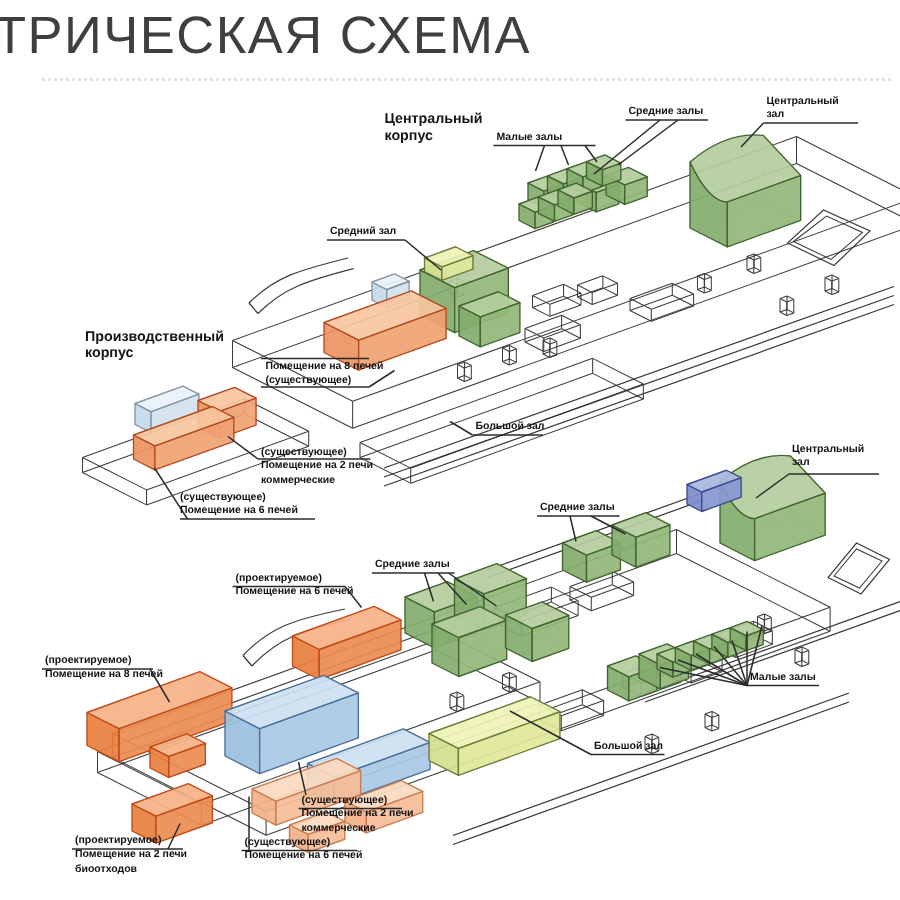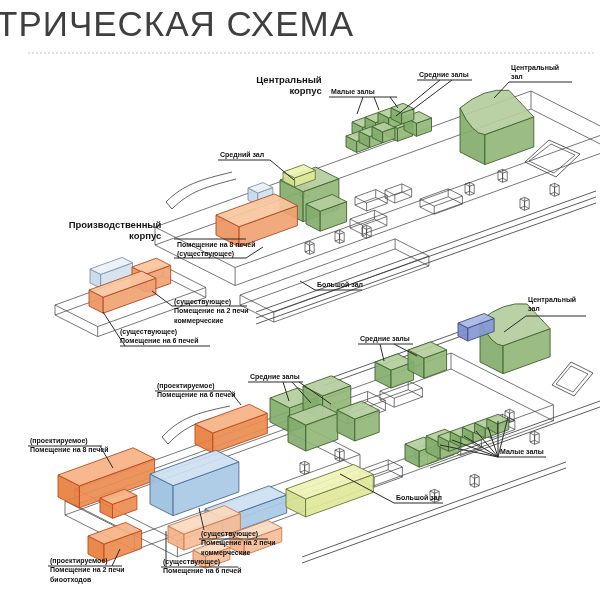--- a/index.html
+++ b/index.html
@@ -3,21 +3,21 @@
 <meta charset="utf-8">
 <style>
   html,body{margin:0;padding:0;}
   body{width:600px;height:600px;background:#ffffff;position:relative;overflow:hidden;
        font-family:"Liberation Sans",sans-serif;}
   .title{position:absolute;left:-4px;top:4px;font:400 35px/40px "Liberation Sans",sans-serif;
          color:#3f3f3f;letter-spacing:1px;white-space:nowrap;}
   .rule{position:absolute;left:28px;top:52px;width:566px;border-top:2px dotted #e3e3e3;}
   #scene{position:absolute;left:0;top:0;}
   .lbl{position:absolute;white-space:pre;font:bold 7px/9.3px "Liberation Sans",sans-serif;color:#111;}
-  .hdr{position:absolute;transform:translateX(-50%);text-align:right;white-space:pre;
+  .hdr{position:absolute;transform:translateX(-50%);text-align:left;white-space:pre;
        font:bold 9.5px/11px "Liberation Sans",sans-serif;color:#151515;}
 </style>
 </head>
 <body>
 
 <div class="title">ТРИЧЕСКАЯ СХЕМА</div>
 <div class="rule"></div>
 
 <svg id="scene" width="600" height="600" viewBox="0 0 600 600">
     <g>
@@ -701,21 +701,21 @@
       <line x1="498" y1="457" x2="488" y2="427" stroke="#2b2b2b" stroke-width="1"></line>
       <line x1="498" y1="457" x2="498" y2="421" stroke="#2b2b2b" stroke-width="1"></line>
       <line x1="498" y1="457" x2="508" y2="417" stroke="#2b2b2b" stroke-width="1"></line>
       <line x1="394" y1="503" x2="443" y2="503" stroke="#2b2b2b" stroke-width="1"></line>
       <line x1="394" y1="503" x2="340" y2="474" stroke="#2b2b2b" stroke-width="1"></line>
     </g>
   </svg>
 
 <div class="hdr" style="left:289px;top:74px">Центральный
 корпус</div>
-<div class="hdr" style="left:115px;top:219px">Производственный
+<div class="hdr" style="left:103px;top:219px">Производственный
 корпус</div>
 <div class="lbl" style="left:331px;top:87px">Малые залы</div>
 <div class="lbl" style="left:419px;top:70px">Средние залы</div>
 <div class="lbl" style="left:511px;top:63px">Центральный
 зал</div>
 <div class="lbl" style="left:220px;top:150px">Средний зал</div>
 <div class="lbl" style="left:177px;top:240px">Помещение на 8 печей
 (существующее)</div>
 <div class="lbl" style="left:174px;top:297px">(существующее)
 Помещение на 2 печи

